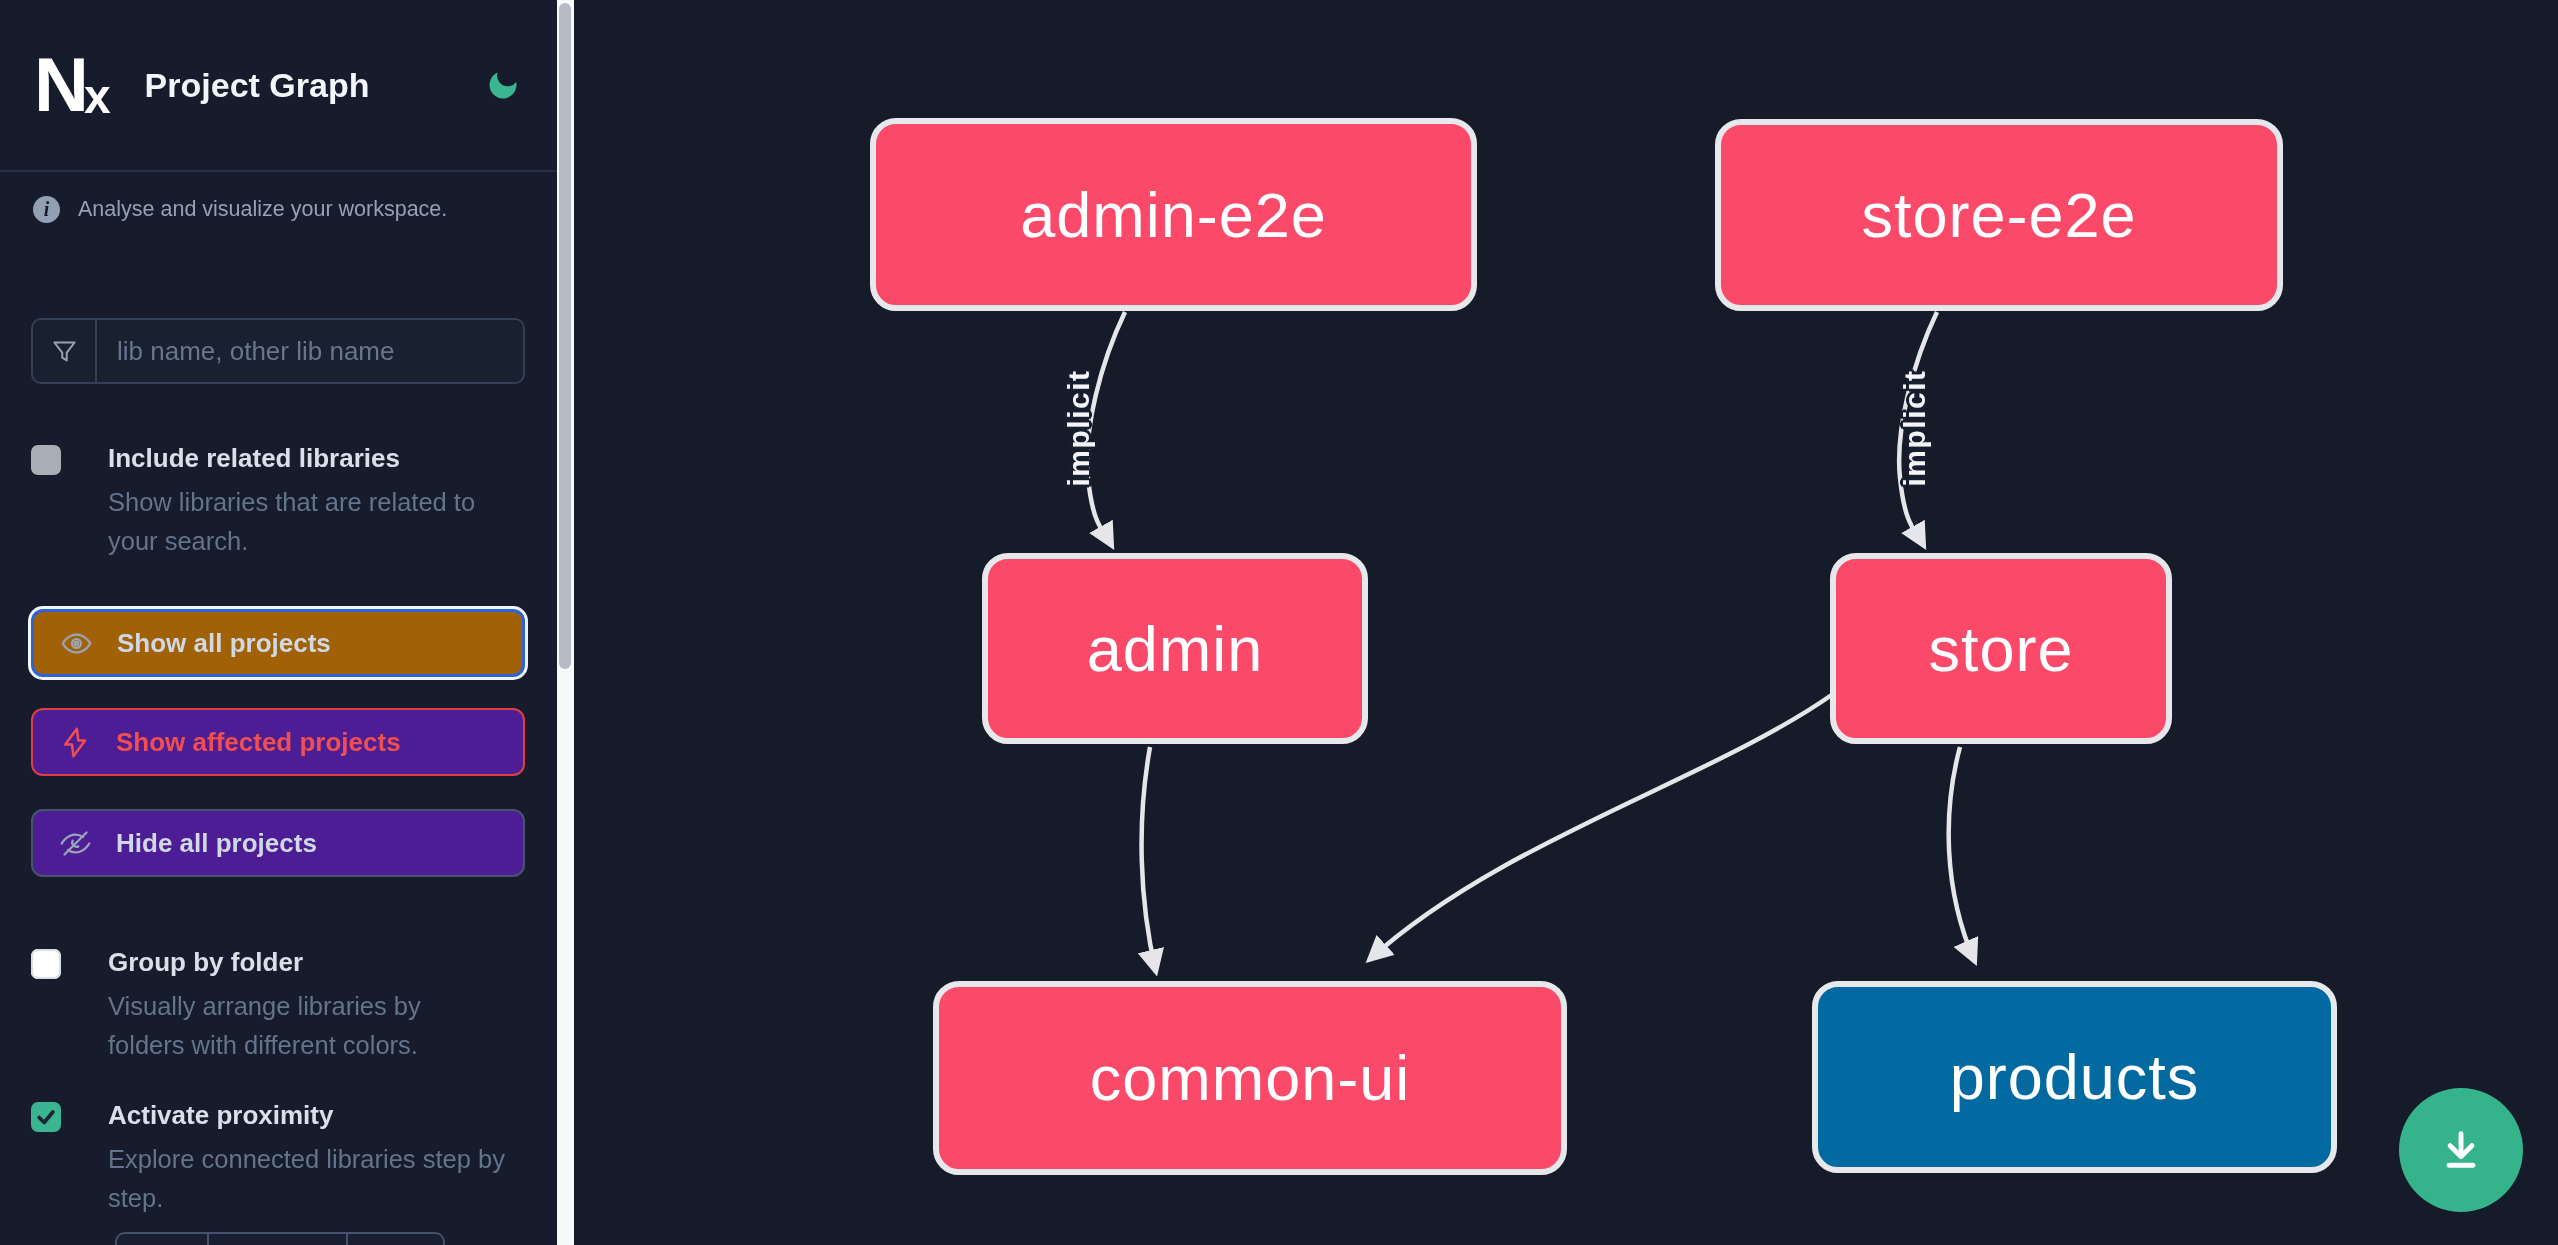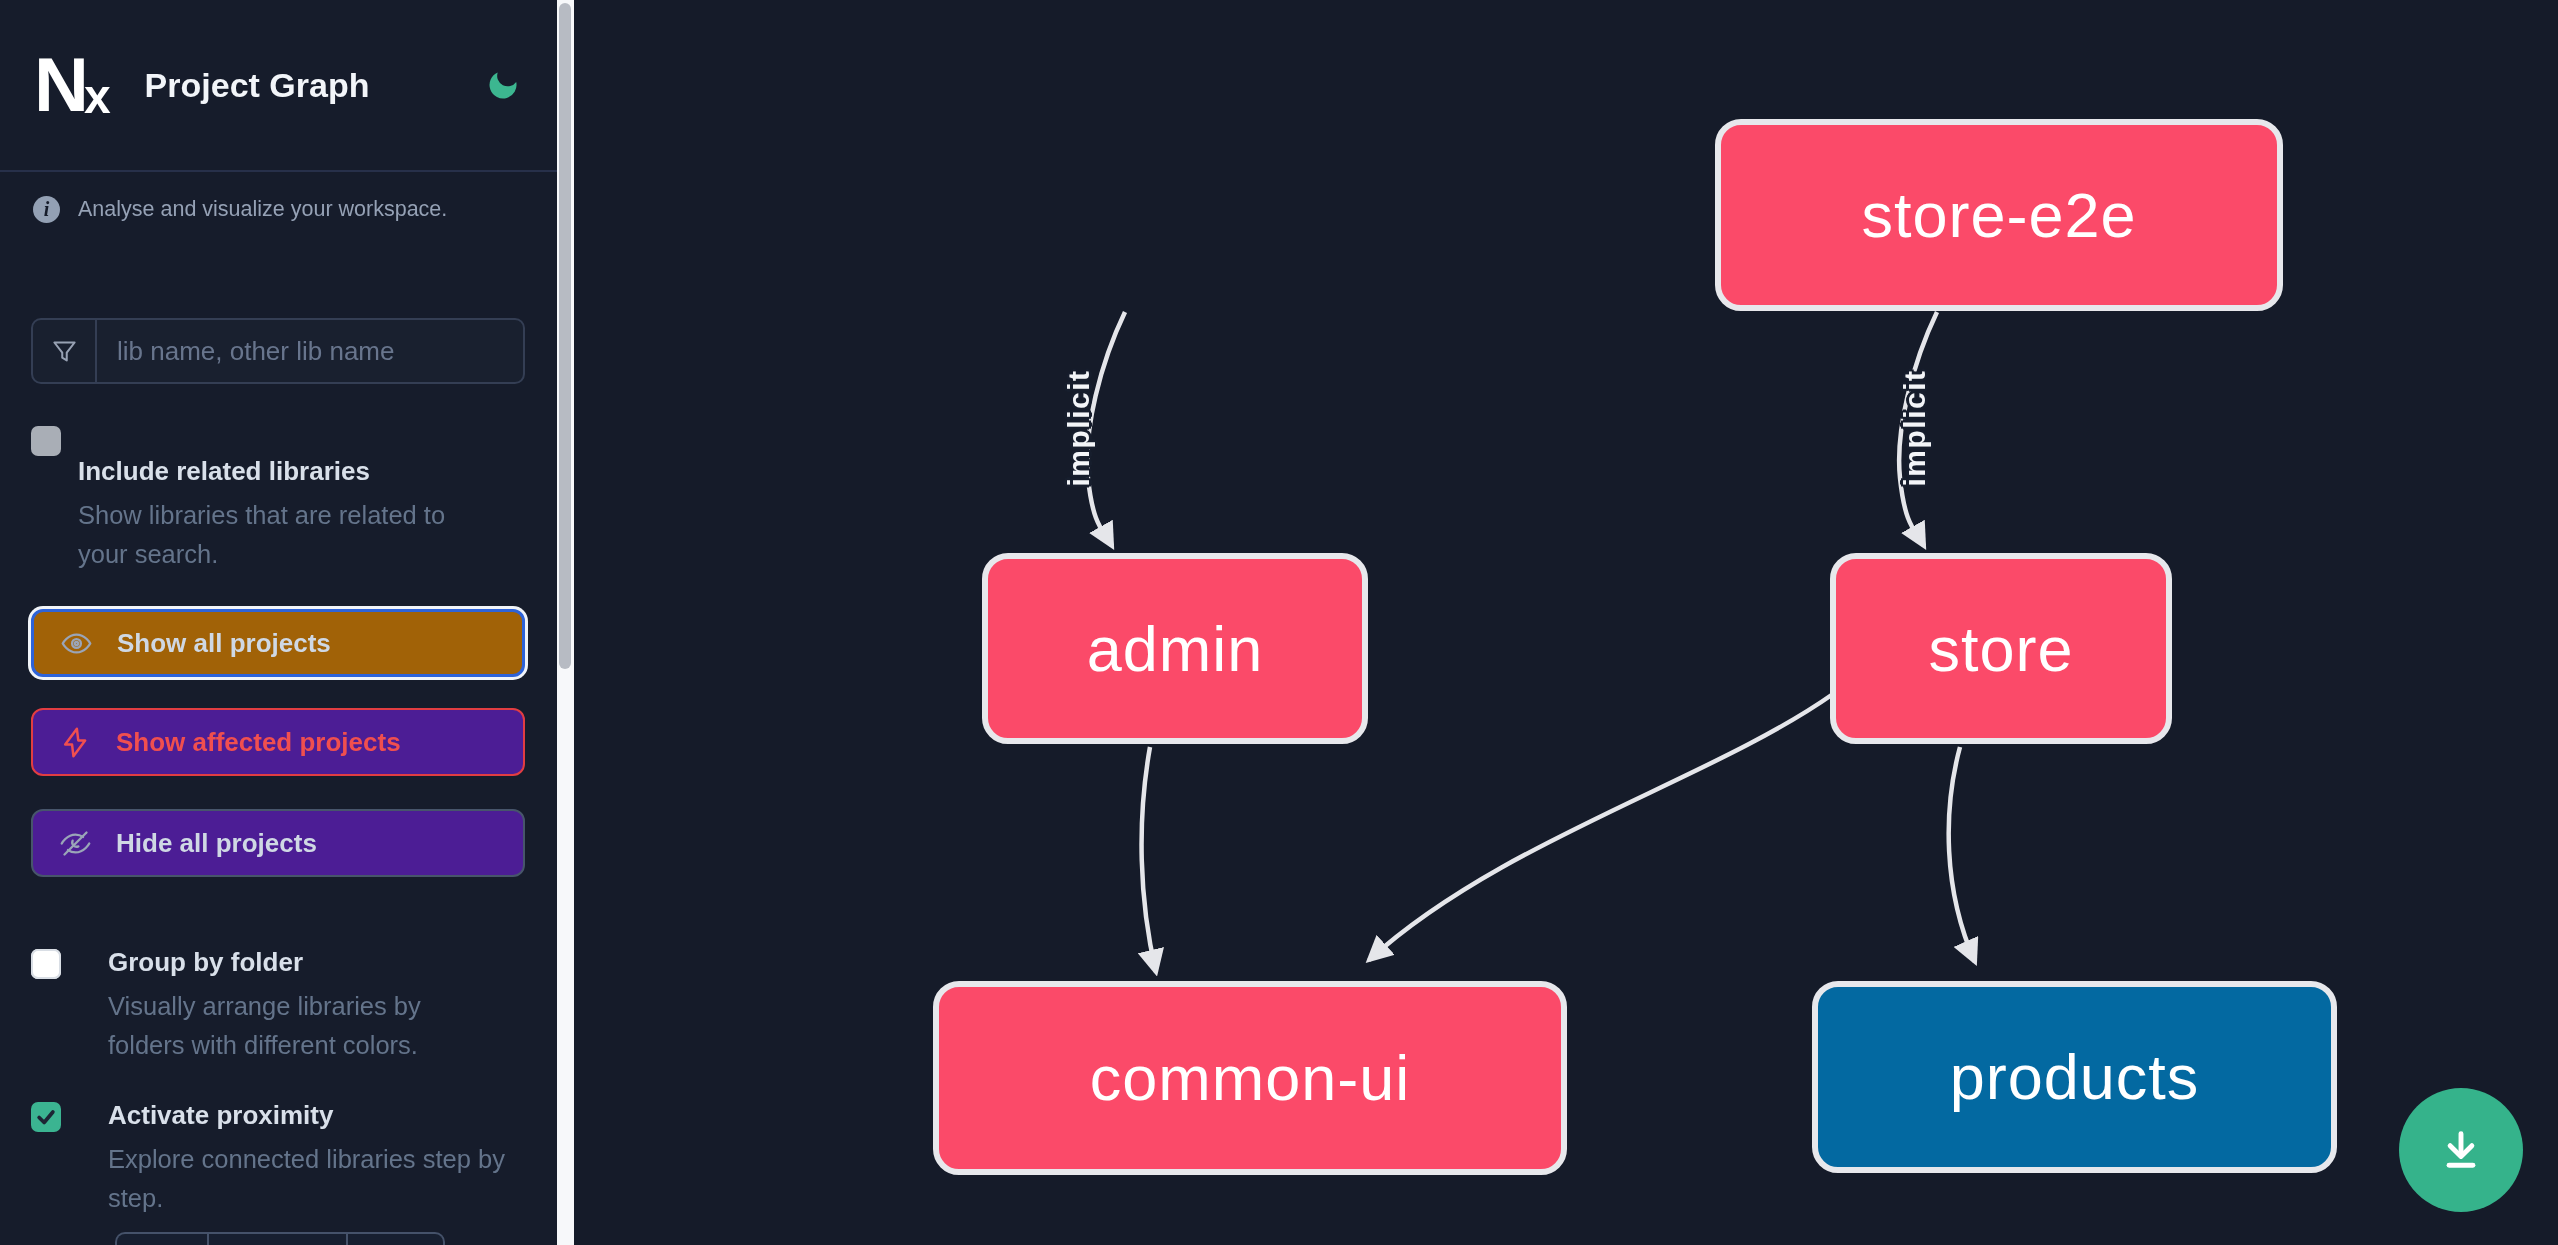--- a/index.html
+++ b/index.html
@@ -26,21 +26,21 @@
   .search { position:absolute; top:318px; left:31px; width:494px; height:66px;
             border:2px solid #343e54; background:#19202f; border-radius:10px;
             display:flex; overflow:hidden; }
   .search-icon-cell { width:64px; border-right:2px solid #343e54; display:flex;
                       align-items:center; justify-content:center; flex:none; }
   .search input { flex:1; background:transparent; border:none; outline:none; color:#c7d0dd;
                   font-size:26px; padding:0 20px; font-family:inherit; min-width:0; }
   .search input::placeholder { color:#68758d; }
 
   .check-row { position:absolute; left:31px; display:flex; align-items:flex-start; }
-  .row-include { top:424px;flex-direction:column; } .row-group { top:947px; } .row-prox { top:1100px; }
+  .row-include { top:443px; } .row-group { top:947px; } .row-prox { top:1100px; }
   .checkbox { width:30px; height:30px; border-radius:7px; flex:none; margin-top:2px;
               display:flex; align-items:center; justify-content:center; cursor:pointer; }
   .cb-gray  { background:#a9aeb6; }
   .cb-white { background:#ffffff; box-shadow:inset 0 0 0 2px #d9dee5; }
   .cb-green { background:#3bb491; }
   .check-text { margin-left:47px; }
   .check-label { font-size:26px; font-weight:600; color:#d9e0ea; margin-bottom:9px; }
   .check-desc { font-size:25.5px; color:#64748b; line-height:39px; }
   .row-include .check-desc { max-width:415px; }
   .row-group   .check-desc { max-width:390px; }
@@ -198,20 +198,23 @@
       <path d="M 1363 312 C 1339 362, 1321 430, 1326 478 S 1341 530, 1350 546" marker-end="url(#arrow)"></path>
       <path d="M 576 747 C 563 820, 565 900, 582 972" marker-end="url(#arrow)"></path>
       <path d="M 1259 694 C 1137 780, 927 840, 795 960" marker-end="url(#arrow)"></path>
       <path d="M 1386 747 C 1369 810, 1369 890, 1401 962" marker-end="url(#arrow)"></path>
     </g>
   </svg>
 
   <span class="edge-label lbl-1">implicit</span>
   <span class="edge-label lbl-2">implicit</span>
 
+  <div class="node node-pink n-admin-e2e">
+      <span>admin-e2e</span>
+    </div>
   <div class="node node-pink n-store-e2e">
       <span>store-e2e</span>
     </div>
   <div class="node node-pink n-store">
       <span>store</span>
     </div>
   <div class="node node-pink n-admin">
       <span>admin</span>
     </div>
   <div class="node node-pink n-common-ui">

